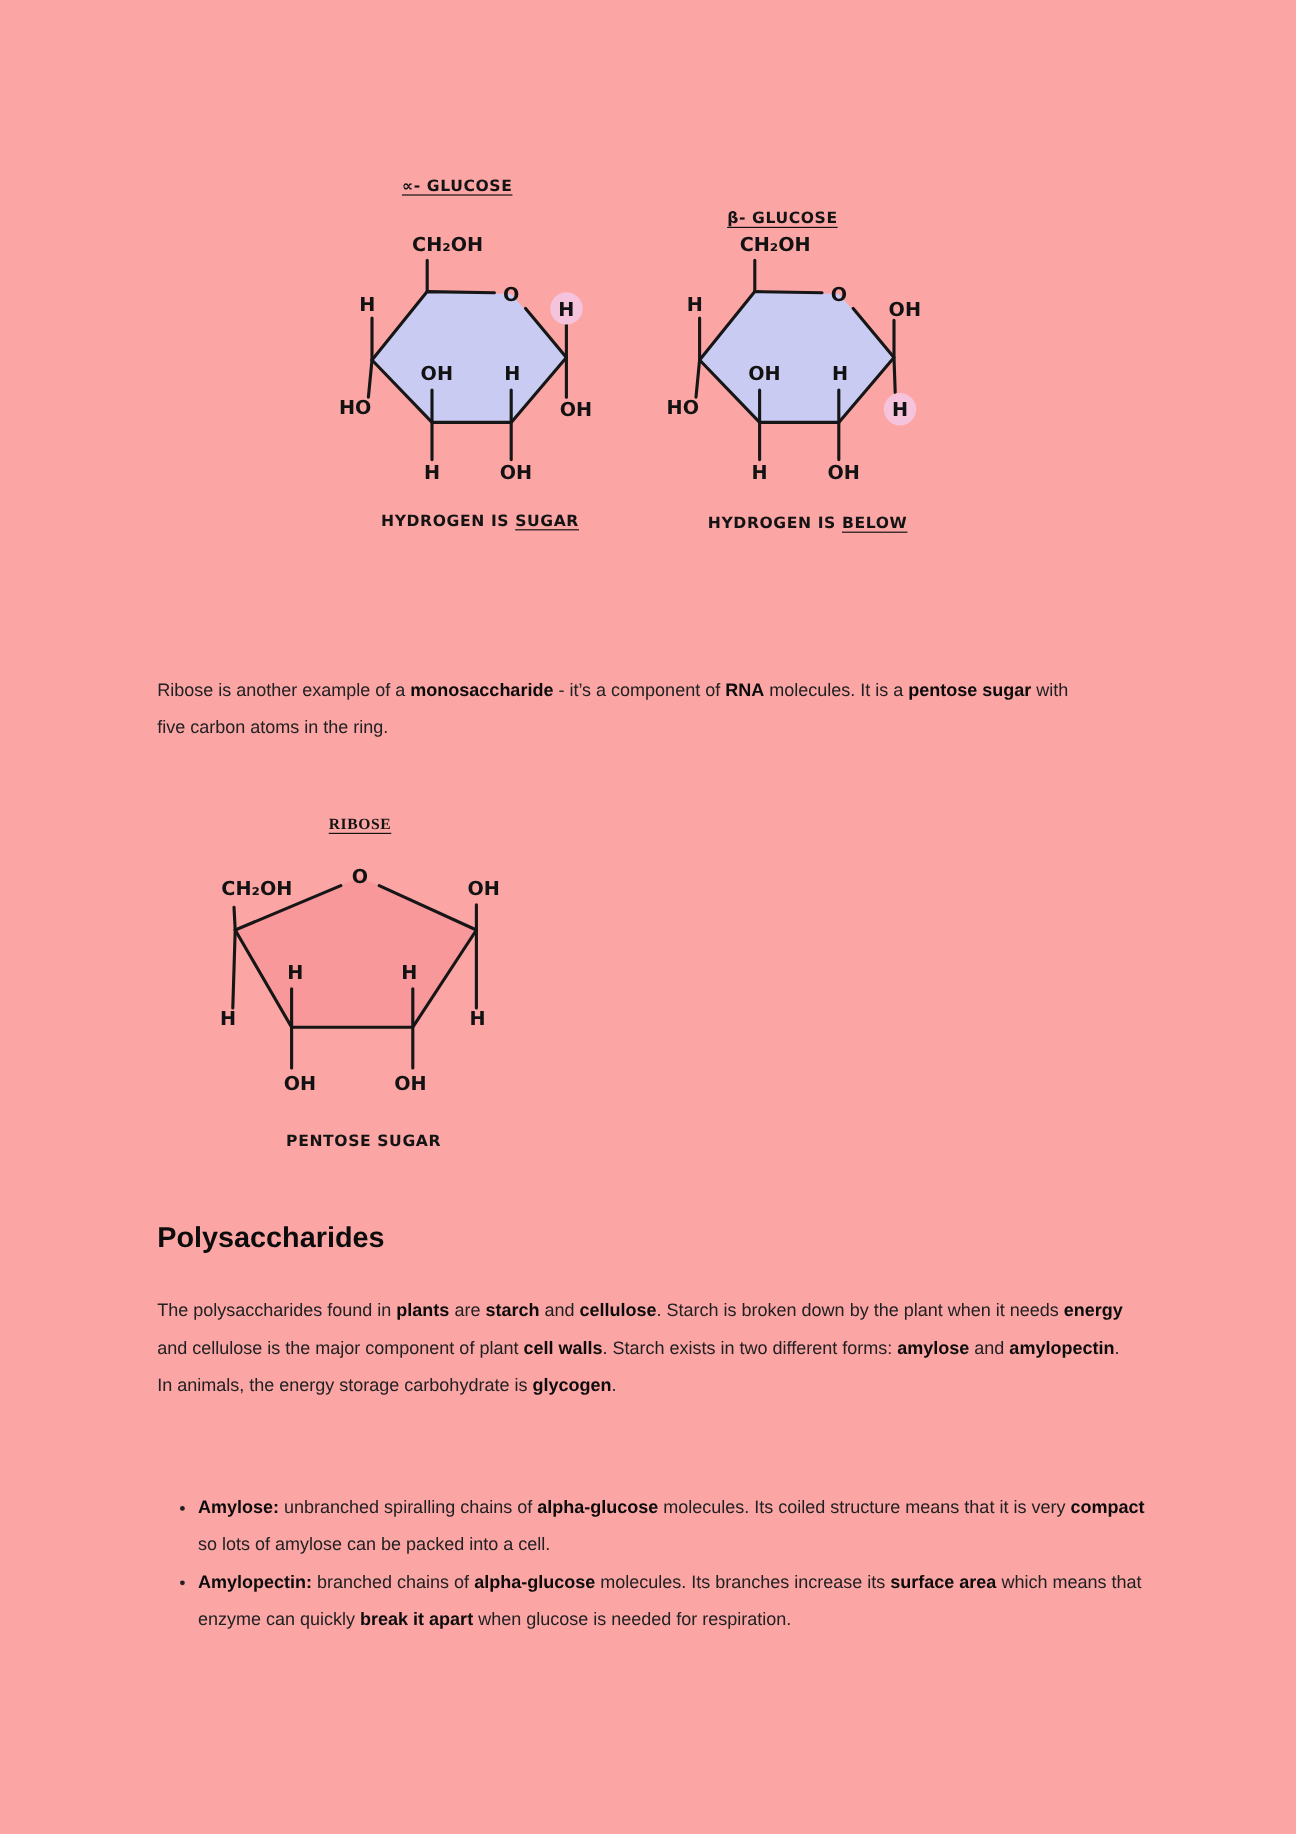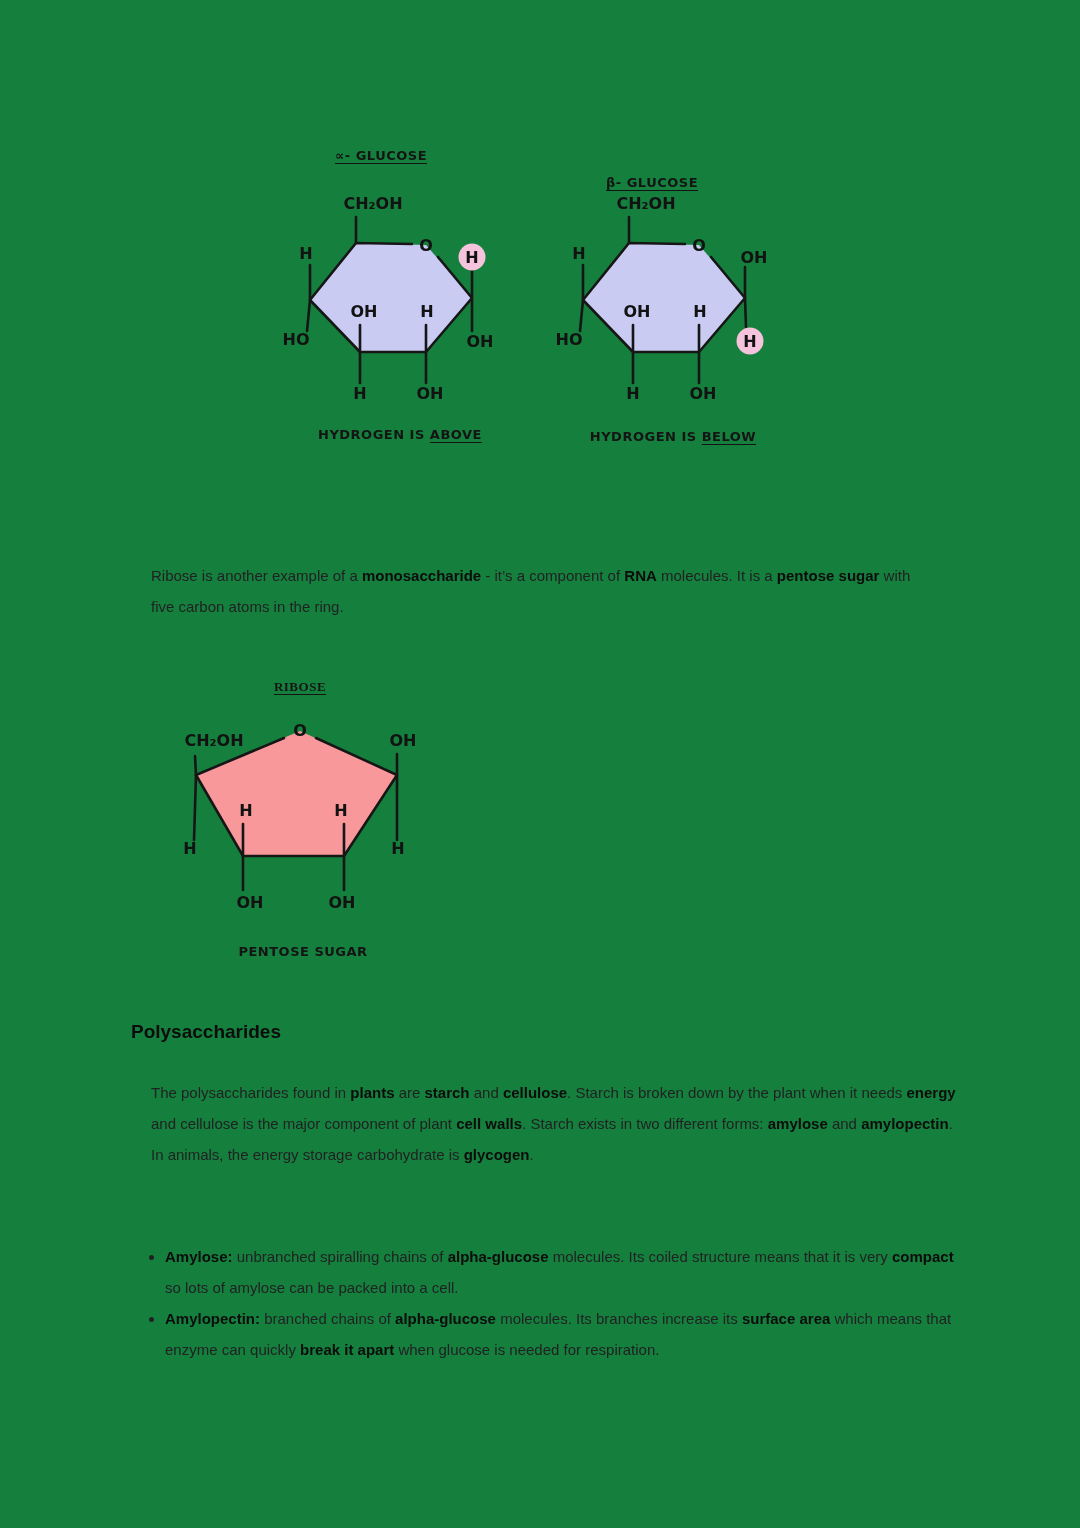--- a/index.html
+++ b/index.html
@@ -1,21 +1,21 @@
 <!DOCTYPE html>
 <html><head>
 <meta charset="utf-8">
 <style>
   html, body { margin: 0; padding: 0; background: #ffffff; }
   .page {
     position: relative;
     width: 1080px;
     height: 1528px;
     margin: 0 auto;
-    background: #15803d;
+    background: #fca5a5;
     font-family: "Liberation Sans", sans-serif;
     color: #202122;
     overflow: hidden;
   }
   .abs { position: absolute; }
 
   
   .mol-title {
     font-family: "DejaVu Sans", sans-serif;
     font-weight: bold;
@@ -50,25 +50,24 @@
     font-size: 16px;
     fill: #121212;
     text-anchor: middle;
   }
 
   
   .body-text {
     font-size: 15px;
     line-height: 31px;
     color: #202122;
-    margin-left: 20px;
   }
   .body-text b, .section-heading { color: #0c0c0c; }
   .section-heading {
-    font-size: 19px;
+    font-size: 24px;
     font-weight: bold;
     line-height: 24px;
   }
   ul.bullets {
     margin: 0;
     padding-left: 34px;
     list-style: disc outside;
   }
   ul.bullets li { padding-left: 0; }
 </style>
@@ -95,21 +94,21 @@
     <text class="atom" x="200" y="162">OH</text>
     <text class="atom" x="26" y="74">H</text>
     <text class="atom" x="16" y="160">HO</text>
     <text class="atom" x="84" y="132">OH</text>
     <text class="atom" x="147" y="132">H</text>
     <text class="atom" x="80" y="214">H</text>
     <text class="atom" x="150" y="214">OH</text>
   </svg>
 
   <div class="abs mol-caption" style="left:280px; top:427px; width:240px;">
-    <span>HYDROGEN IS </span><span class="u">ABOVE</span>
+    <span>HYDROGEN IS </span><span class="u">SUGAR</span>
   </div>
 
   <div class="abs mol-title" style="left:542px; top:150px; width:220px;margin-top:25px;">β- GLUCOSE</div>
 
   <svg class="molecule" style="left:553px; top:185px;" width="220" height="228" viewBox="0 0 220 228">
     <polygon points="76,58 146,60 192,113 146,167 80,167 30,115" fill="#c9cbf2"></polygon>
     <path class="ln" d="M30,115 L76,58 L132,59"></path>
     <path class="ln" d="M158,72 L192,113 L146,167 L80,167 L30,115"></path>
     <path class="ln" d="M76,58 L76,32"></path>
     <path class="ln" d="M30,80 L30,115 L27,146"></path>

